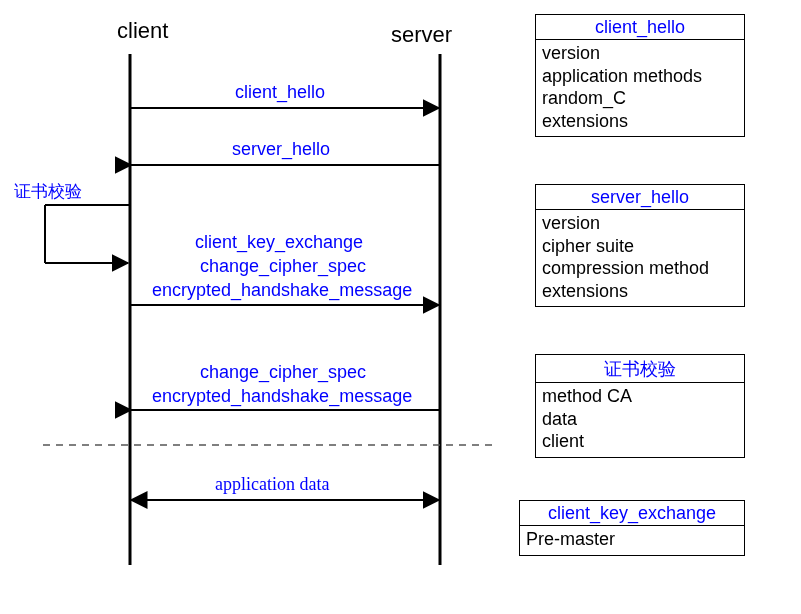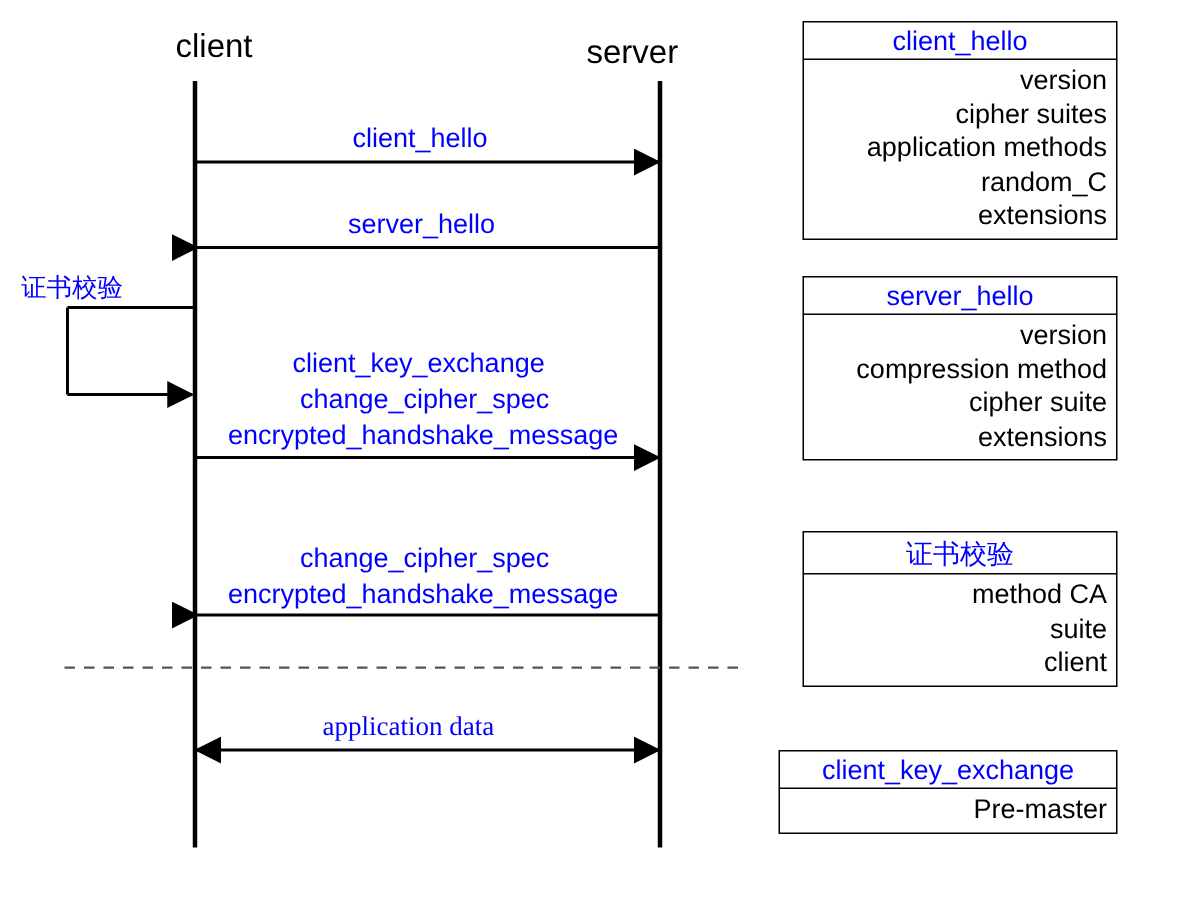--- a/index.html
+++ b/index.html
@@ -48,21 +48,20 @@
     font-size: 18px;
     text-align: center;
     padding: 2px 4px 1px 4px;
     border-bottom: 1.5px solid #000;
   }
   .box-body {
     font-size: 18px;
     color: #000;
     padding: 2px 6px 4px 6px;
     line-height: 1.25;
-    text-align: right;
   }
   .box-body div { white-space: nowrap; }
 </style>
 </head>
 <body>
 <div class="page">
 
   <div class="lifeline-label" style="left:117px; top:18px;">client</div>
   <div class="lifeline-label" style="left:391px; top:22px;">server</div>
 
@@ -108,42 +107,41 @@
 
   <div class="msg-label" style="left:200px; top:362px;">change_cipher_spec</div>
   <div class="msg-label" style="left:152px; top:386px;">encrypted_handshake_message</div>
 
   <div class="msg-label" style="left:215px; top:474px;font-family:Liberation Serif, serif;">application data</div>
 
   <div class="box" style="left:535px; top:14px; width:210px;">
     <div class="box-title">client_hello</div>
     <div class="box-body">
       <div>version</div>
-      <div>cipher suites</div>
       <div>application methods</div>
       <div>random_C</div>
       <div>extensions</div>
     </div>
   </div>
 
   <div class="box" style="left:535px; top:184px; width:210px;">
     <div class="box-title">server_hello</div>
     <div class="box-body">
       <div>version</div>
+      <div>cipher suite</div>
       <div>compression method</div>
-      <div>cipher suite</div>
       <div>extensions</div>
     </div>
   </div>
 
   <div class="box" style="left:535px; top:354px; width:210px;">
     <div class="box-title">证书校验</div>
     <div class="box-body">
       <div>method CA</div>
-      <div>suite</div>
+      <div>data</div>
       <div>client</div>
     </div>
   </div>
 
   <div class="box" style="left:519px; top:500px; width:226px;">
     <div class="box-title">client_key_exchange</div>
     <div class="box-body">
       <div>Pre-master</div>
     </div>
   </div>

